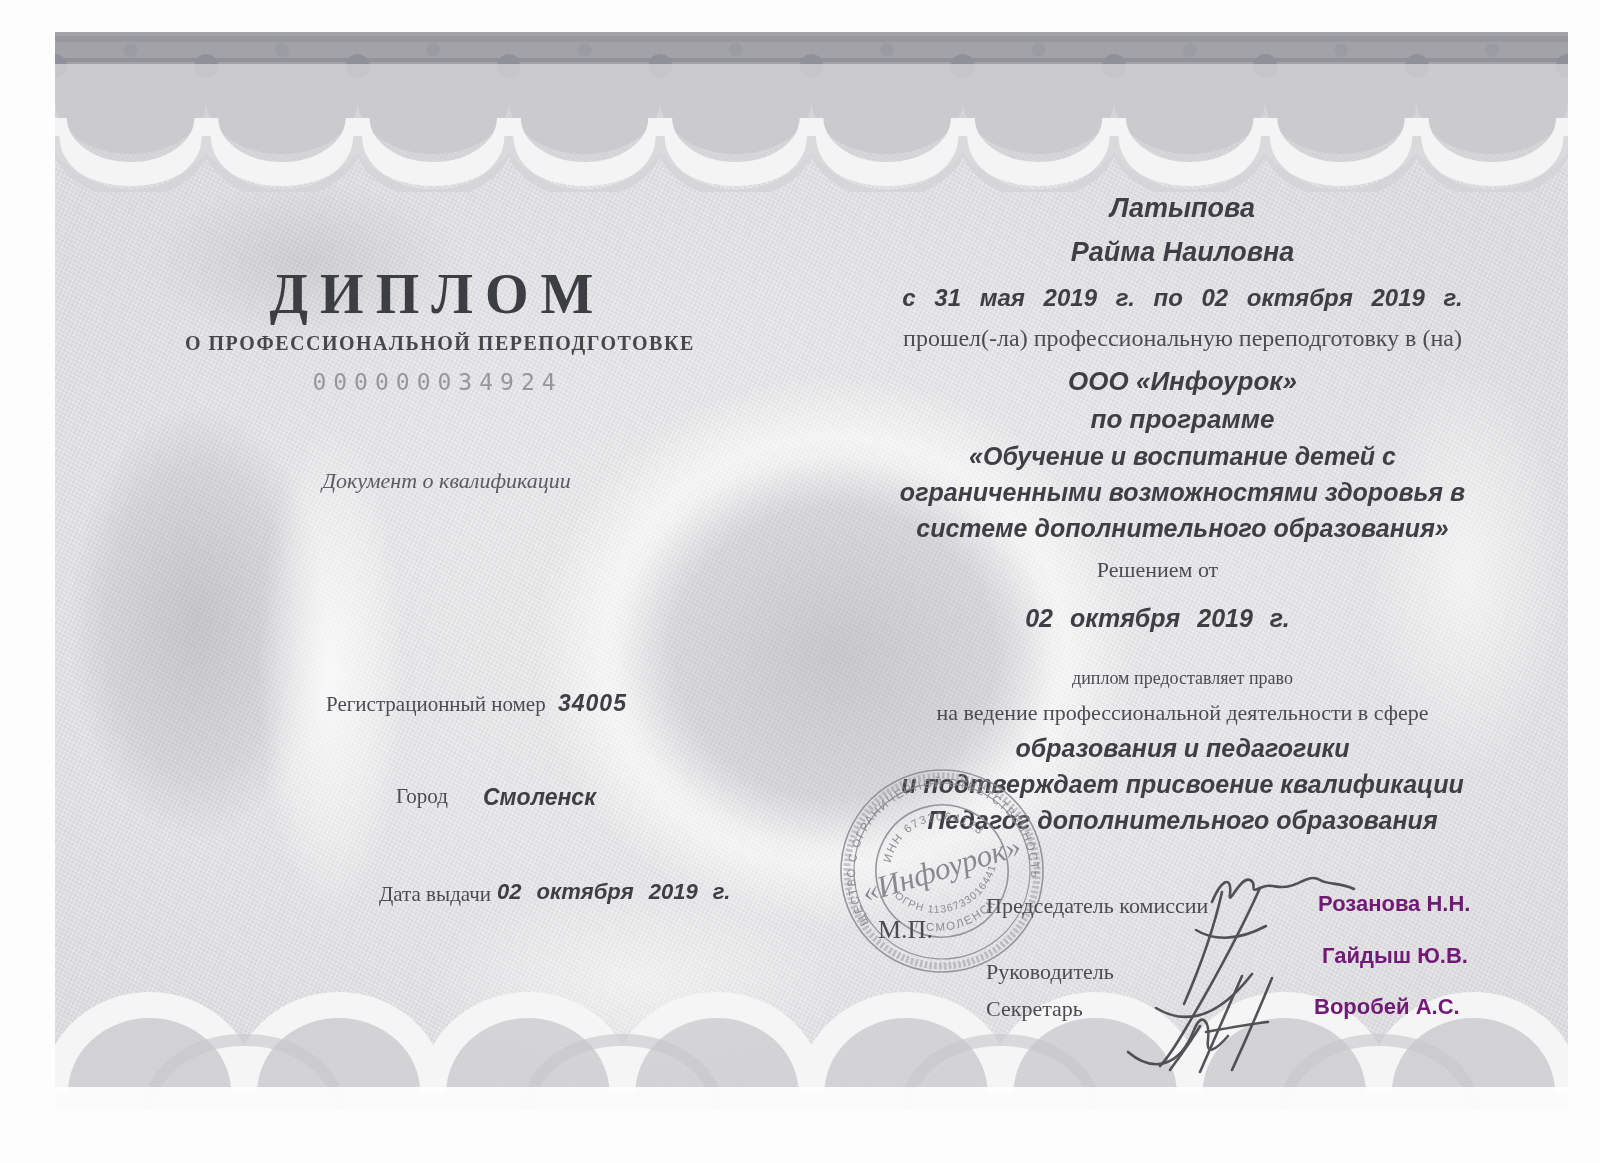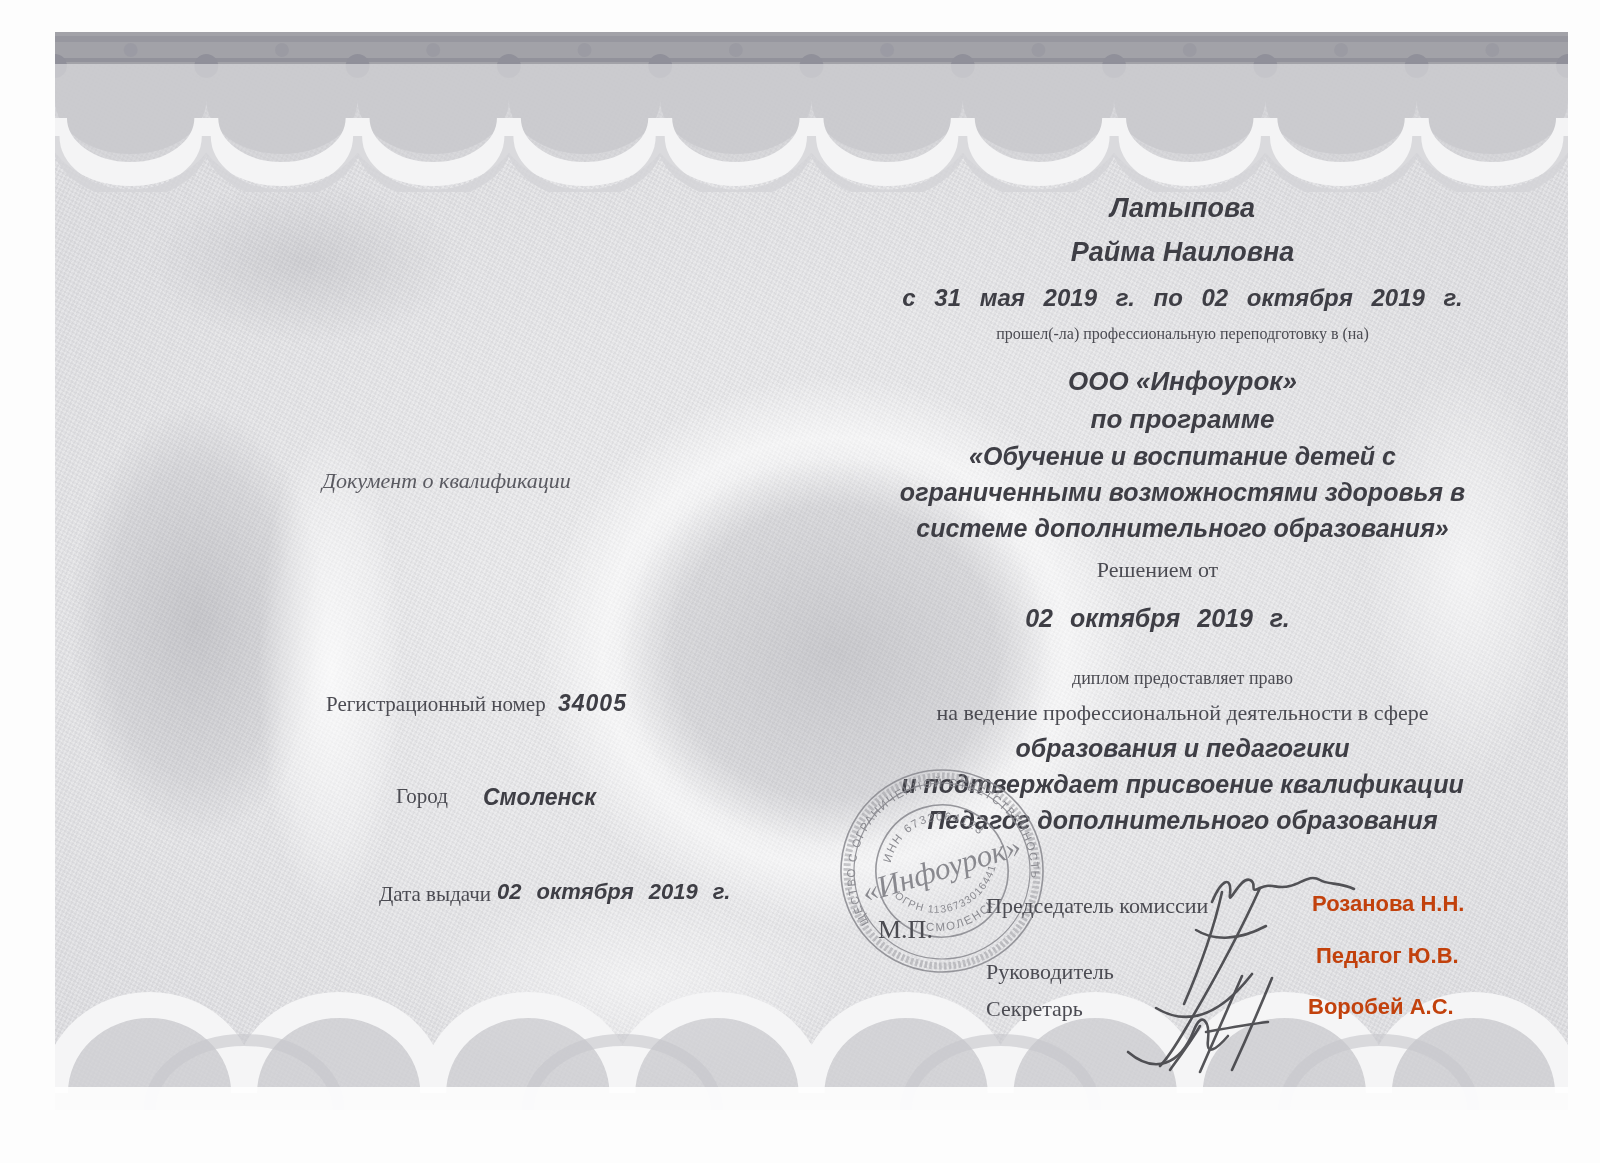--- a/index.html
+++ b/index.html
@@ -25,21 +25,21 @@
         background:radial-gradient(ellipse 45% 50% at 50% 50%, rgba(255,255,255,.6) 0%, rgba(255,255,255,0) 75%);}
   .blob-bottom-light{left:300px;top:820px;width:560px;height:260px;
         background:radial-gradient(ellipse 50% 50% at 50% 50%, rgba(255,255,255,.5) 0%, rgba(255,255,255,0) 75%);}
   .blob-topleft-dark{left:40px;top:120px;width:420px;height:220px;
         background:radial-gradient(ellipse 50% 50% at 50% 50%, rgba(140,140,148,.22) 0%, rgba(140,140,148,0) 75%);}
 
   
   .t{position:absolute;white-space:nowrap;}
   .serif{font-family:"Liberation Serif", serif;color:#4b4b52;}
   .fill{font-family:"Liberation Sans", sans-serif;font-weight:bold;font-style:italic;color:#3e3e45;}
-  .fillup{font-family:"Liberation Sans", sans-serif;font-weight:bold;color:#c2410c;}
+  .fillup{font-family:"Liberation Sans", sans-serif;font-weight:bold;color:#701a75;margin-left:6px;}
   .ctr{text-align:center;}
   .title{font-size:56px;font-weight:bold;letter-spacing:12px;color:#3d3d44;}
   .subtitle{font-size:20px;font-weight:bold;letter-spacing:1.5px;color:#46464d;}
   .blanknum{font-family:"DejaVu Sans Mono", monospace;font-size:23px;letter-spacing:7px;color:#96969c;}
   .main-col{position:absolute;left:895px;width:575px;text-align:center;}
   .lh{line-height:36px;}
   svg{display:block;}
 </style>
 </head>
 <body>
@@ -90,36 +90,41 @@
     </svg>
 
     <svg style="position:absolute;left:0;bottom:0;width:100%;height:135px;" viewBox="0 0 1520 135" preserveAspectRatio="none">
       <path d="M0,112 a95,88 0 0 1 190,0 a95,88 0 0 1 190,0 a95,88 0 0 1 190,0 a95,88 0 0 1 190,0 a95,88 0 0 1 190,0 a95,88 0 0 1 190,0 a95,88 0 0 1 190,0 a95,88 0 0 1 190,0 V135 H0 Z" fill="#cfcfd3" opacity=".8"></path>
       <path d="M0,118 a95,88 0 0 1 190,0 a95,88 0 0 1 190,0 a95,88 0 0 1 190,0 a95,88 0 0 1 190,0 a95,88 0 0 1 190,0 a95,88 0 0 1 190,0 a95,88 0 0 1 190,0 a95,88 0 0 1 190,0" fill="none" stroke="#f5f5f6" stroke-width="26"></path>
       <path d="M95,135 a95,70 0 0 1 190,0 M475,135 a95,70 0 0 1 190,0 M855,135 a95,70 0 0 1 190,0 M1235,135 a95,70 0 0 1 190,0" fill="none" stroke="#c6c6cb" stroke-width="12" opacity=".6"></path>
       <rect x="0" y="112" width="1520" height="23" fill="#ffffff" opacity=".9"></rect>
     </svg>
   </div>
 
+  <div class="t ctr" style="left:185px;top:262px;width:505px;">
+    <div class="serif title">ДИПЛОМ</div>
+    <div class="serif subtitle" style="margin-top:6px;">О ПРОФЕССИОНАЛЬНОЙ ПЕРЕПОДГОТОВКЕ</div>
+    <div class="blanknum" style="margin-top:14px;">000000034924</div>
+  </div>
 
   <div class="t serif" style="left:322px;top:468px;font-size:22px;font-style:italic;color:#5a5a61;">Документ о квалификации</div>
 
   <div class="t serif" style="left:326px;top:692px;font-size:21px;">Регистрационный номер</div>
   <div class="t fill" style="left:558px;top:690px;font-size:23px;letter-spacing:1px;">34005</div>
 
   <div class="t serif" style="left:396px;top:784px;font-size:21px;">Город</div>
   <div class="t fill" style="left:483px;top:784px;font-size:23px;">Смоленск</div>
 
   <div class="t serif" style="left:379px;top:882px;font-size:21px;">Дата выдачи</div>
   <div class="t fill" style="left:497px;top:879px;font-size:22px;word-spacing:9px;">02 октября 2019 г.</div>
 
   <div class="main-col t fill" style="top:193px;font-size:27px;">Латыпова</div>
   <div class="main-col t fill" style="top:237px;font-size:27px;">Райма Наиловна</div>
   <div class="main-col t fill" style="top:284px;font-size:24px;word-spacing:12px;">с 31 мая 2019 г. по 02 октября 2019 г.</div>
-  <div class="main-col t serif" style="top:325px;font-size:16px;">прошел(-ла) профессиональную переподготовку в (на)</div>
+  <div class="main-col t serif" style="top:325px;font-size:24px;">прошел(-ла) профессиональную переподготовку в (на)</div>
   <div class="main-col t fill" style="top:366px;font-size:26px;">ООО «Инфоурок»</div>
   <div class="main-col t fill" style="top:404px;font-size:26px;">по программе</div>
   <div class="main-col t fill lh" style="top:438px;font-size:25px;line-height:36px;white-space:normal;">
     <span style="display:block;">«Обучение и воспитание детей с</span>
     <span style="display:block;">ограниченными возможностями здоровья в</span>
     <span style="display:block;">системе дополнительного образования»</span>
   </div>
 
   <div class="main-col t serif" style="top:557px;left:870px;font-size:22px;">Решением от</div>
   <div class="main-col t fill" style="top:604px;left:870px;font-size:25px;word-spacing:10px;">02 октября 2019 г.</div>
@@ -159,21 +164,21 @@
       <text x="116" y="124" text-anchor="middle" font-family="Liberation Serif, serif" font-size="31" font-style="italic" fill="#84848a">«Инфоурок»</text>
     </g>
   </svg>
 
   <div class="t serif" style="left:878px;top:915px;font-size:26px;color:#4c4c52;">М.П.</div>
 
   <div class="t serif" style="left:986px;top:893px;font-size:22px;">Председатель комиссии</div>
   <div class="t fillup" style="left:1312px;top:891px;font-size:22px;">Розанова Н.Н.</div>
 
   <div class="t serif" style="left:986px;top:945px;font-size:22px;margin-top:14px;">Руководитель</div>
-  <div class="t fillup" style="left:1316px;top:943px;font-size:22px;">Педагог Ю.В.</div>
+  <div class="t fillup" style="left:1316px;top:943px;font-size:22px;">Гайдыш Ю.В.</div>
 
   <div class="t serif" style="left:986px;top:996px;font-size:22px;">Секретарь</div>
   <div class="t fillup" style="left:1308px;top:994px;font-size:22px;">Воробей А.С.</div>
 
   <svg style="position:absolute;left:960px;top:770px;" width="480" height="310" viewBox="0 0 480 310">
     <g fill="none" stroke="#38383d" stroke-width="2.6" stroke-linecap="round" opacity=".85">
       <path d="M252,132 c10,-24 20,-26 18,-8 c-2,14 10,-18 20,-14 c8,3 -2,14 10,8 c12,-6 16,2 30,-2 c12,-3 20,-12 30,-6 c8,5 20,2 34,9"></path>
       <path d="M300,118 c-18,40 -48,96 -74,140 c-10,17 -20,32 -26,38"></path>
       <path d="M262,122 c-8,36 -24,80 -38,112"></path>
       <path d="M236,160 c16,10 40,12 70,-4"></path>

